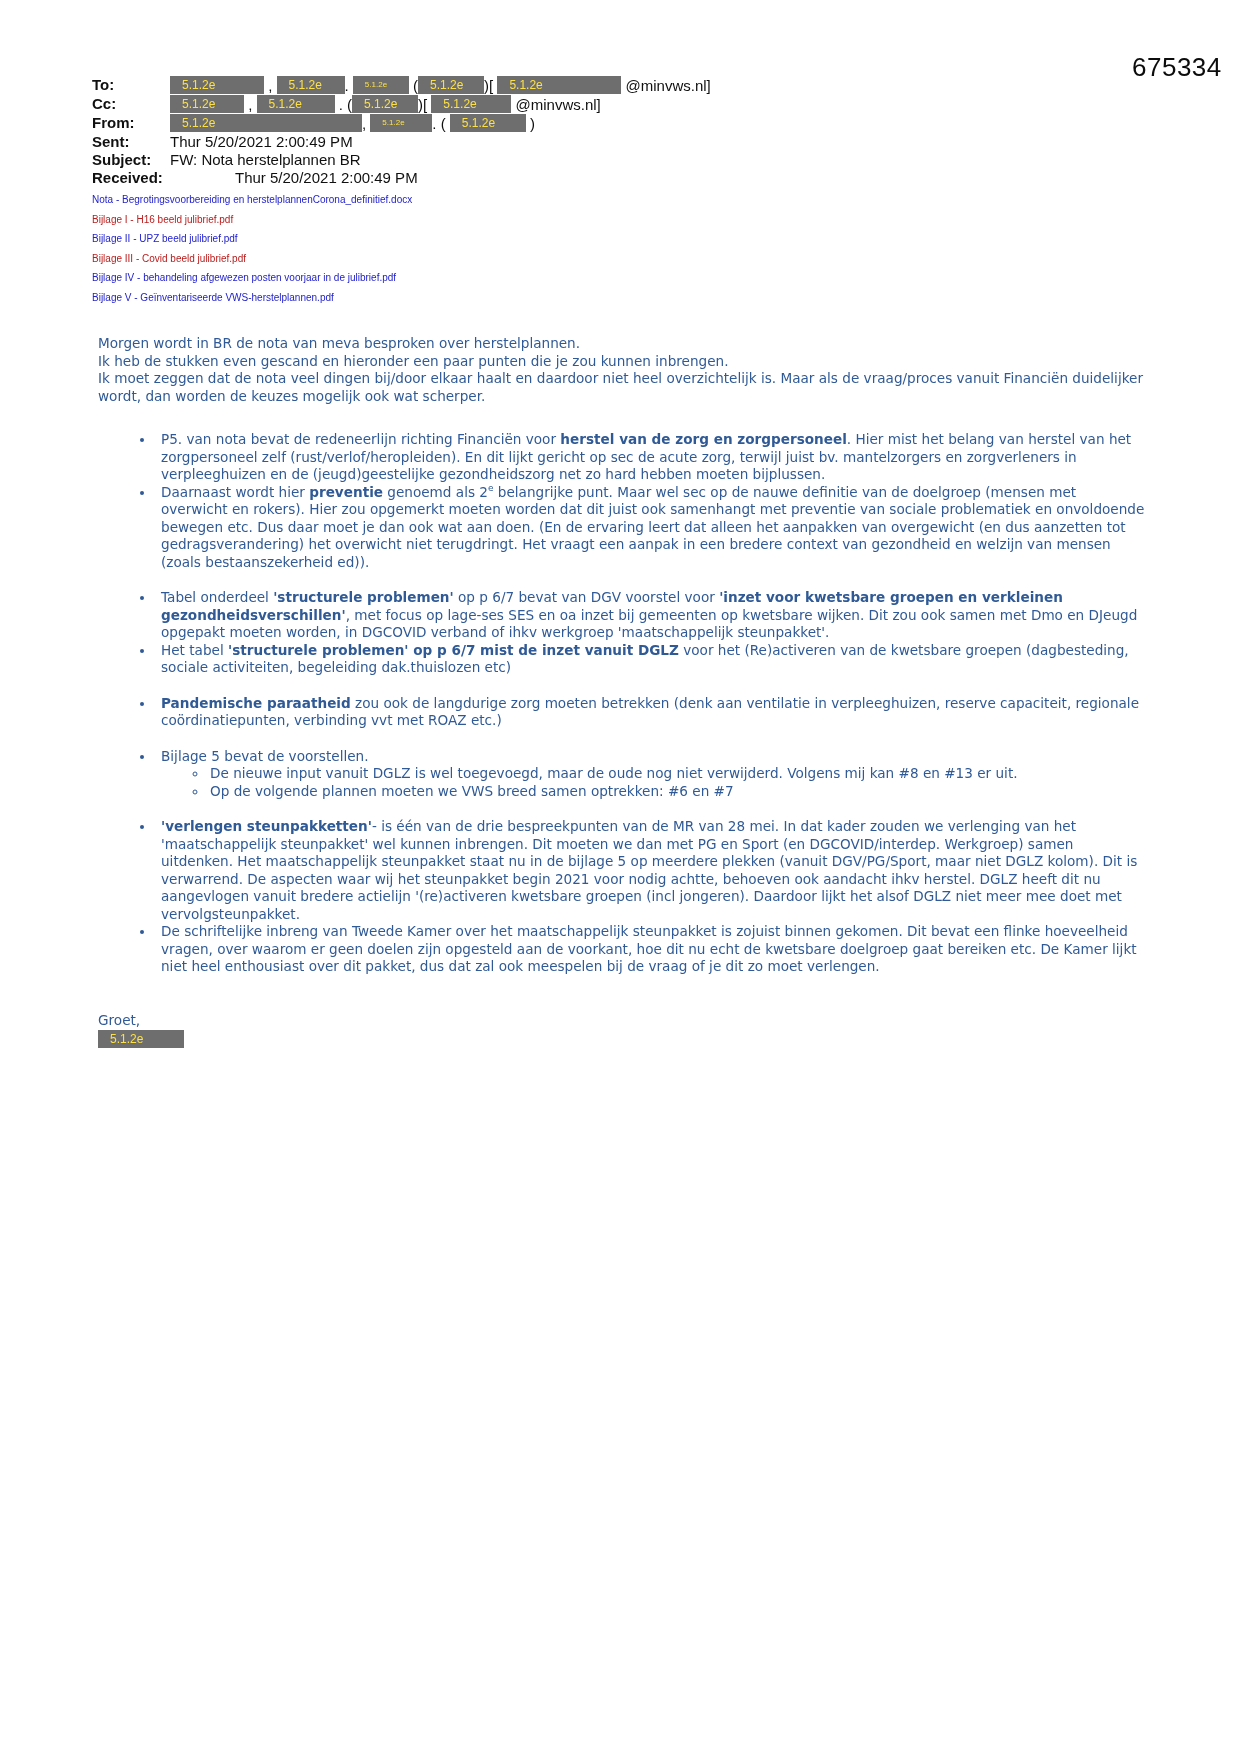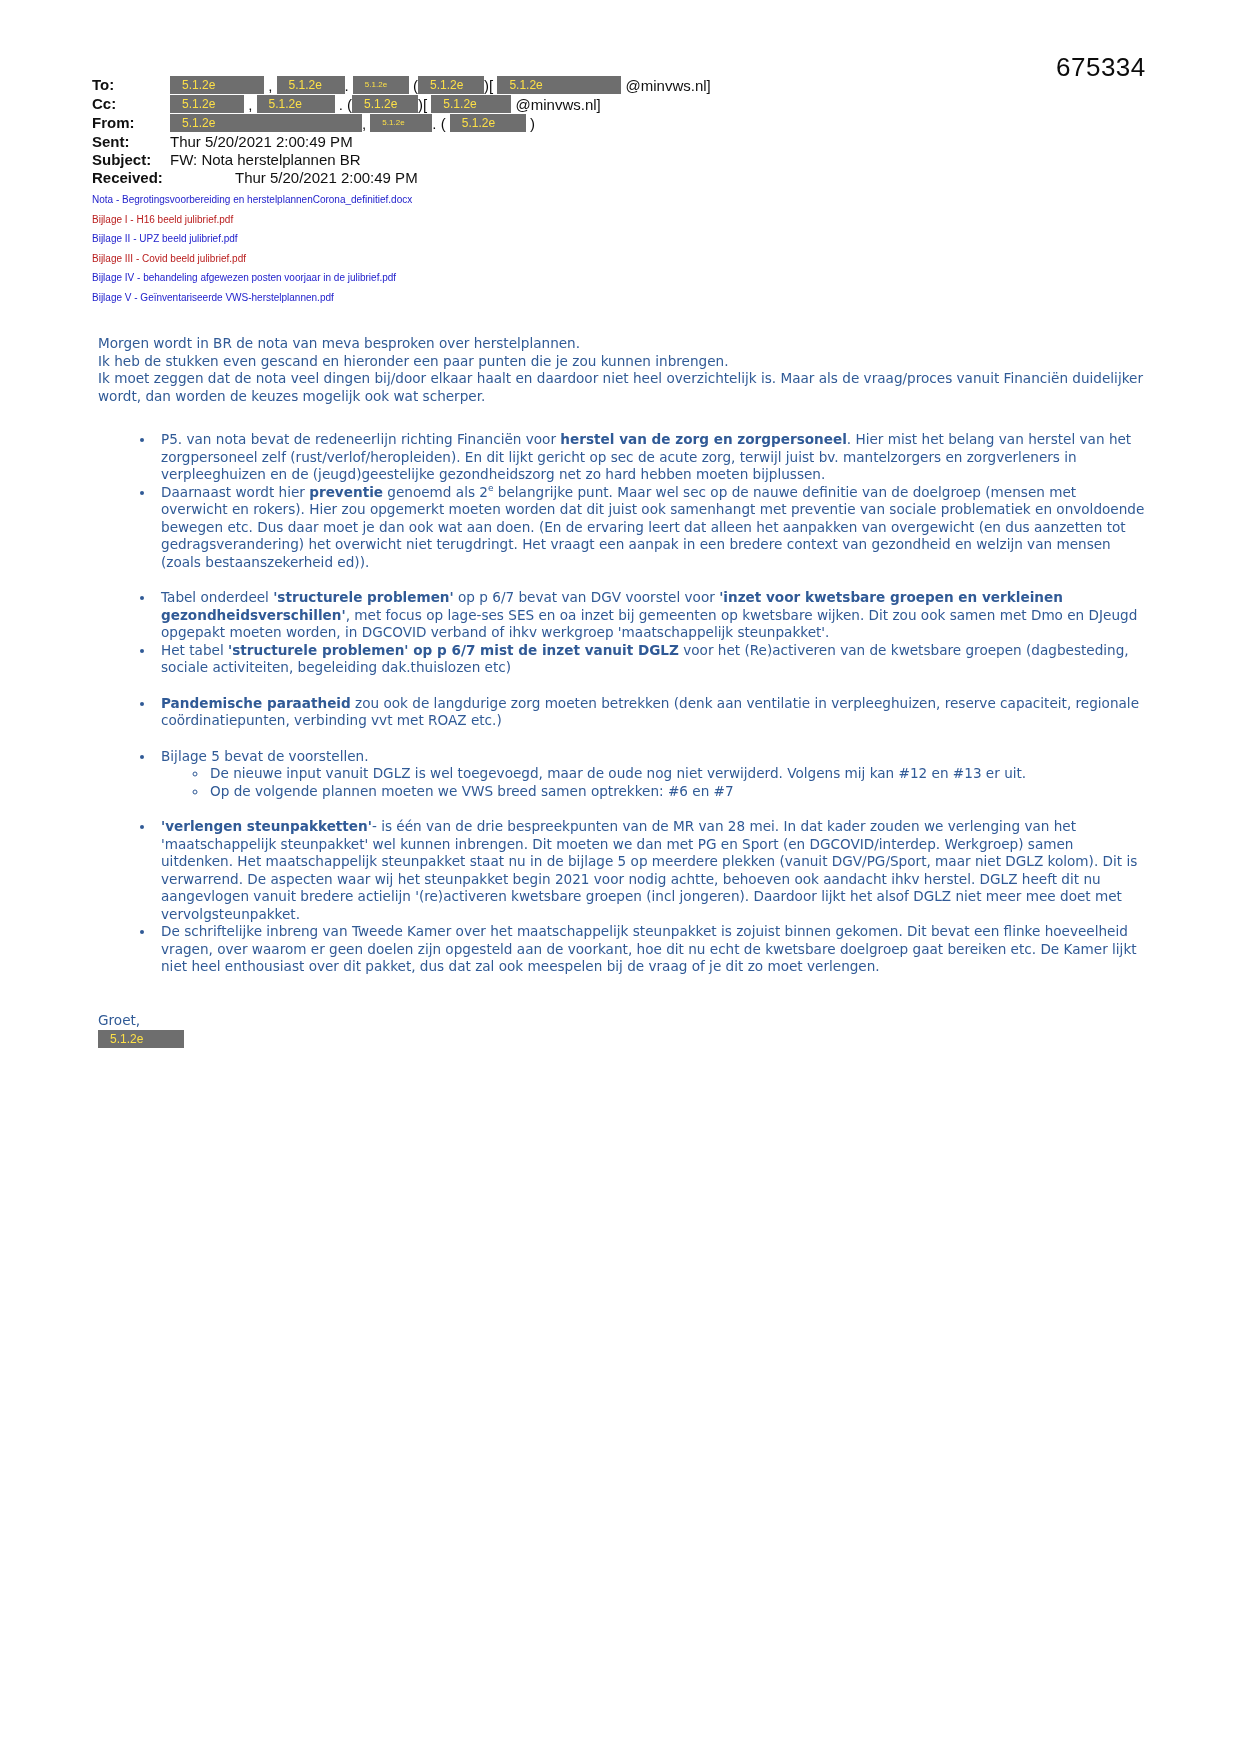--- a/index.html
+++ b/index.html
@@ -1,17 +1,17 @@
 <!DOCTYPE html>
 <html><head>
 <meta charset="utf-8">
 <style>
   html,body{margin:0;padding:0;background:#ffffff;}
   .page{position:relative;width:1241px;height:1754px;background:#fff;overflow:hidden;}
-  .doc-number{position:absolute;top:52px;left:1056px;font-family:"Liberation Sans",sans-serif;
+  .doc-number{position:absolute;top:52px;left:1132px;font-family:"Liberation Sans",sans-serif;
     font-size:26px;color:#0c0c0c;letter-spacing:0.5px;}
   .email{position:absolute;left:92px;top:76px;width:1055px;}
 
   
   .hdr-row{display:flex;font-family:"Liberation Sans",sans-serif;font-size:15px;
     color:#101010;line-height:18px;align-items:flex-start;}
   .hdr-label{width:78px;flex:0 0 78px;font-weight:bold;}
   .hdr-value{white-space:nowrap;}
   .hdr-value.indent{margin-left:65px;}
 
@@ -100,21 +100,21 @@
           </ul>
           <ul class="group">
             <li><span>Tabel onderdeel </span><span class="b">'structurele problemen'</span><span> op p 6/7 bevat van DGV voorstel voor </span><span class="b">'inzet voor kwetsbare groepen en verkleinen gezondheidsverschillen'</span><span>, met focus op lage-ses SES en oa inzet bij gemeenten op kwetsbare wijken. Dit zou ook samen met Dmo en DJeugd opgepakt moeten worden, in DGCOVID verband of ihkv werkgroep 'maatschappelijk steunpakket'.</span></li>
             <li><span>Het tabel </span><span class="b">'structurele problemen' op p 6/7 mist de inzet vanuit DGLZ</span><span> voor het (Re)activeren van de kwetsbare groepen (dagbesteding, sociale activiteiten, begeleiding dak.thuislozen etc)</span></li>
           </ul>
           <ul class="group">
             <li><span class="b">Pandemische paraatheid</span><span> zou ook de langdurige zorg moeten betrekken (denk aan ventilatie in verpleeghuizen, reserve capaciteit, regionale coördinatiepunten, verbinding vvt met ROAZ etc.)</span></li>
           </ul>
           <ul class="group">
             <li><span>Bijlage 5 bevat de voorstellen.</span><ul class="sub">
-                <li>De nieuwe input vanuit DGLZ is wel toegevoegd, maar de oude nog niet verwijderd. Volgens mij kan #12 en #13 er uit.</li>
+                <li>De nieuwe input vanuit DGLZ is wel toegevoegd, maar de oude nog niet verwijderd. Volgens mij kan #8 en #13 er uit.</li>
                 <li>Op de volgende plannen moeten we VWS breed samen optrekken: #6 en #7</li>
               </ul></li>
           </ul>
           <ul class="group">
             <li><span class="b">'verlengen steunpakketten'</span><span>- is één van de drie bespreekpunten van de MR van 28 mei. In dat kader zouden we verlenging van het 'maatschappelijk steunpakket' wel kunnen inbrengen. Dit moeten we dan met PG en Sport (en DGCOVID/interdep. Werkgroep) samen uitdenken. Het maatschappelijk steunpakket staat nu in de bijlage 5 op meerdere plekken (vanuit DGV/PG/Sport, maar niet DGLZ kolom). Dit is verwarrend. De aspecten waar wij het steunpakket begin 2021 voor nodig achtte, behoeven ook aandacht ihkv herstel. DGLZ heeft dit nu aangevlogen vanuit bredere actielijn '(re)activeren kwetsbare groepen (incl jongeren). Daardoor lijkt het alsof DGLZ niet meer mee doet met vervolgsteunpakket.</span></li>
             <li><span>De schriftelijke inbreng van Tweede Kamer over het maatschappelijk steunpakket is zojuist binnen gekomen. Dit bevat een flinke hoeveelheid vragen, over waarom er geen doelen zijn opgesteld aan de voorkant, hoe dit nu echt de kwetsbare doelgroep gaat bereiken etc. De Kamer lijkt niet heel enthousiast over dit pakket, dus dat zal ook meespelen bij de vraag of je dit zo moet verlengen.</span></li>
           </ul>
         </div>
       <div class="closing">
         <p class="closing-word">Groet,</p>

